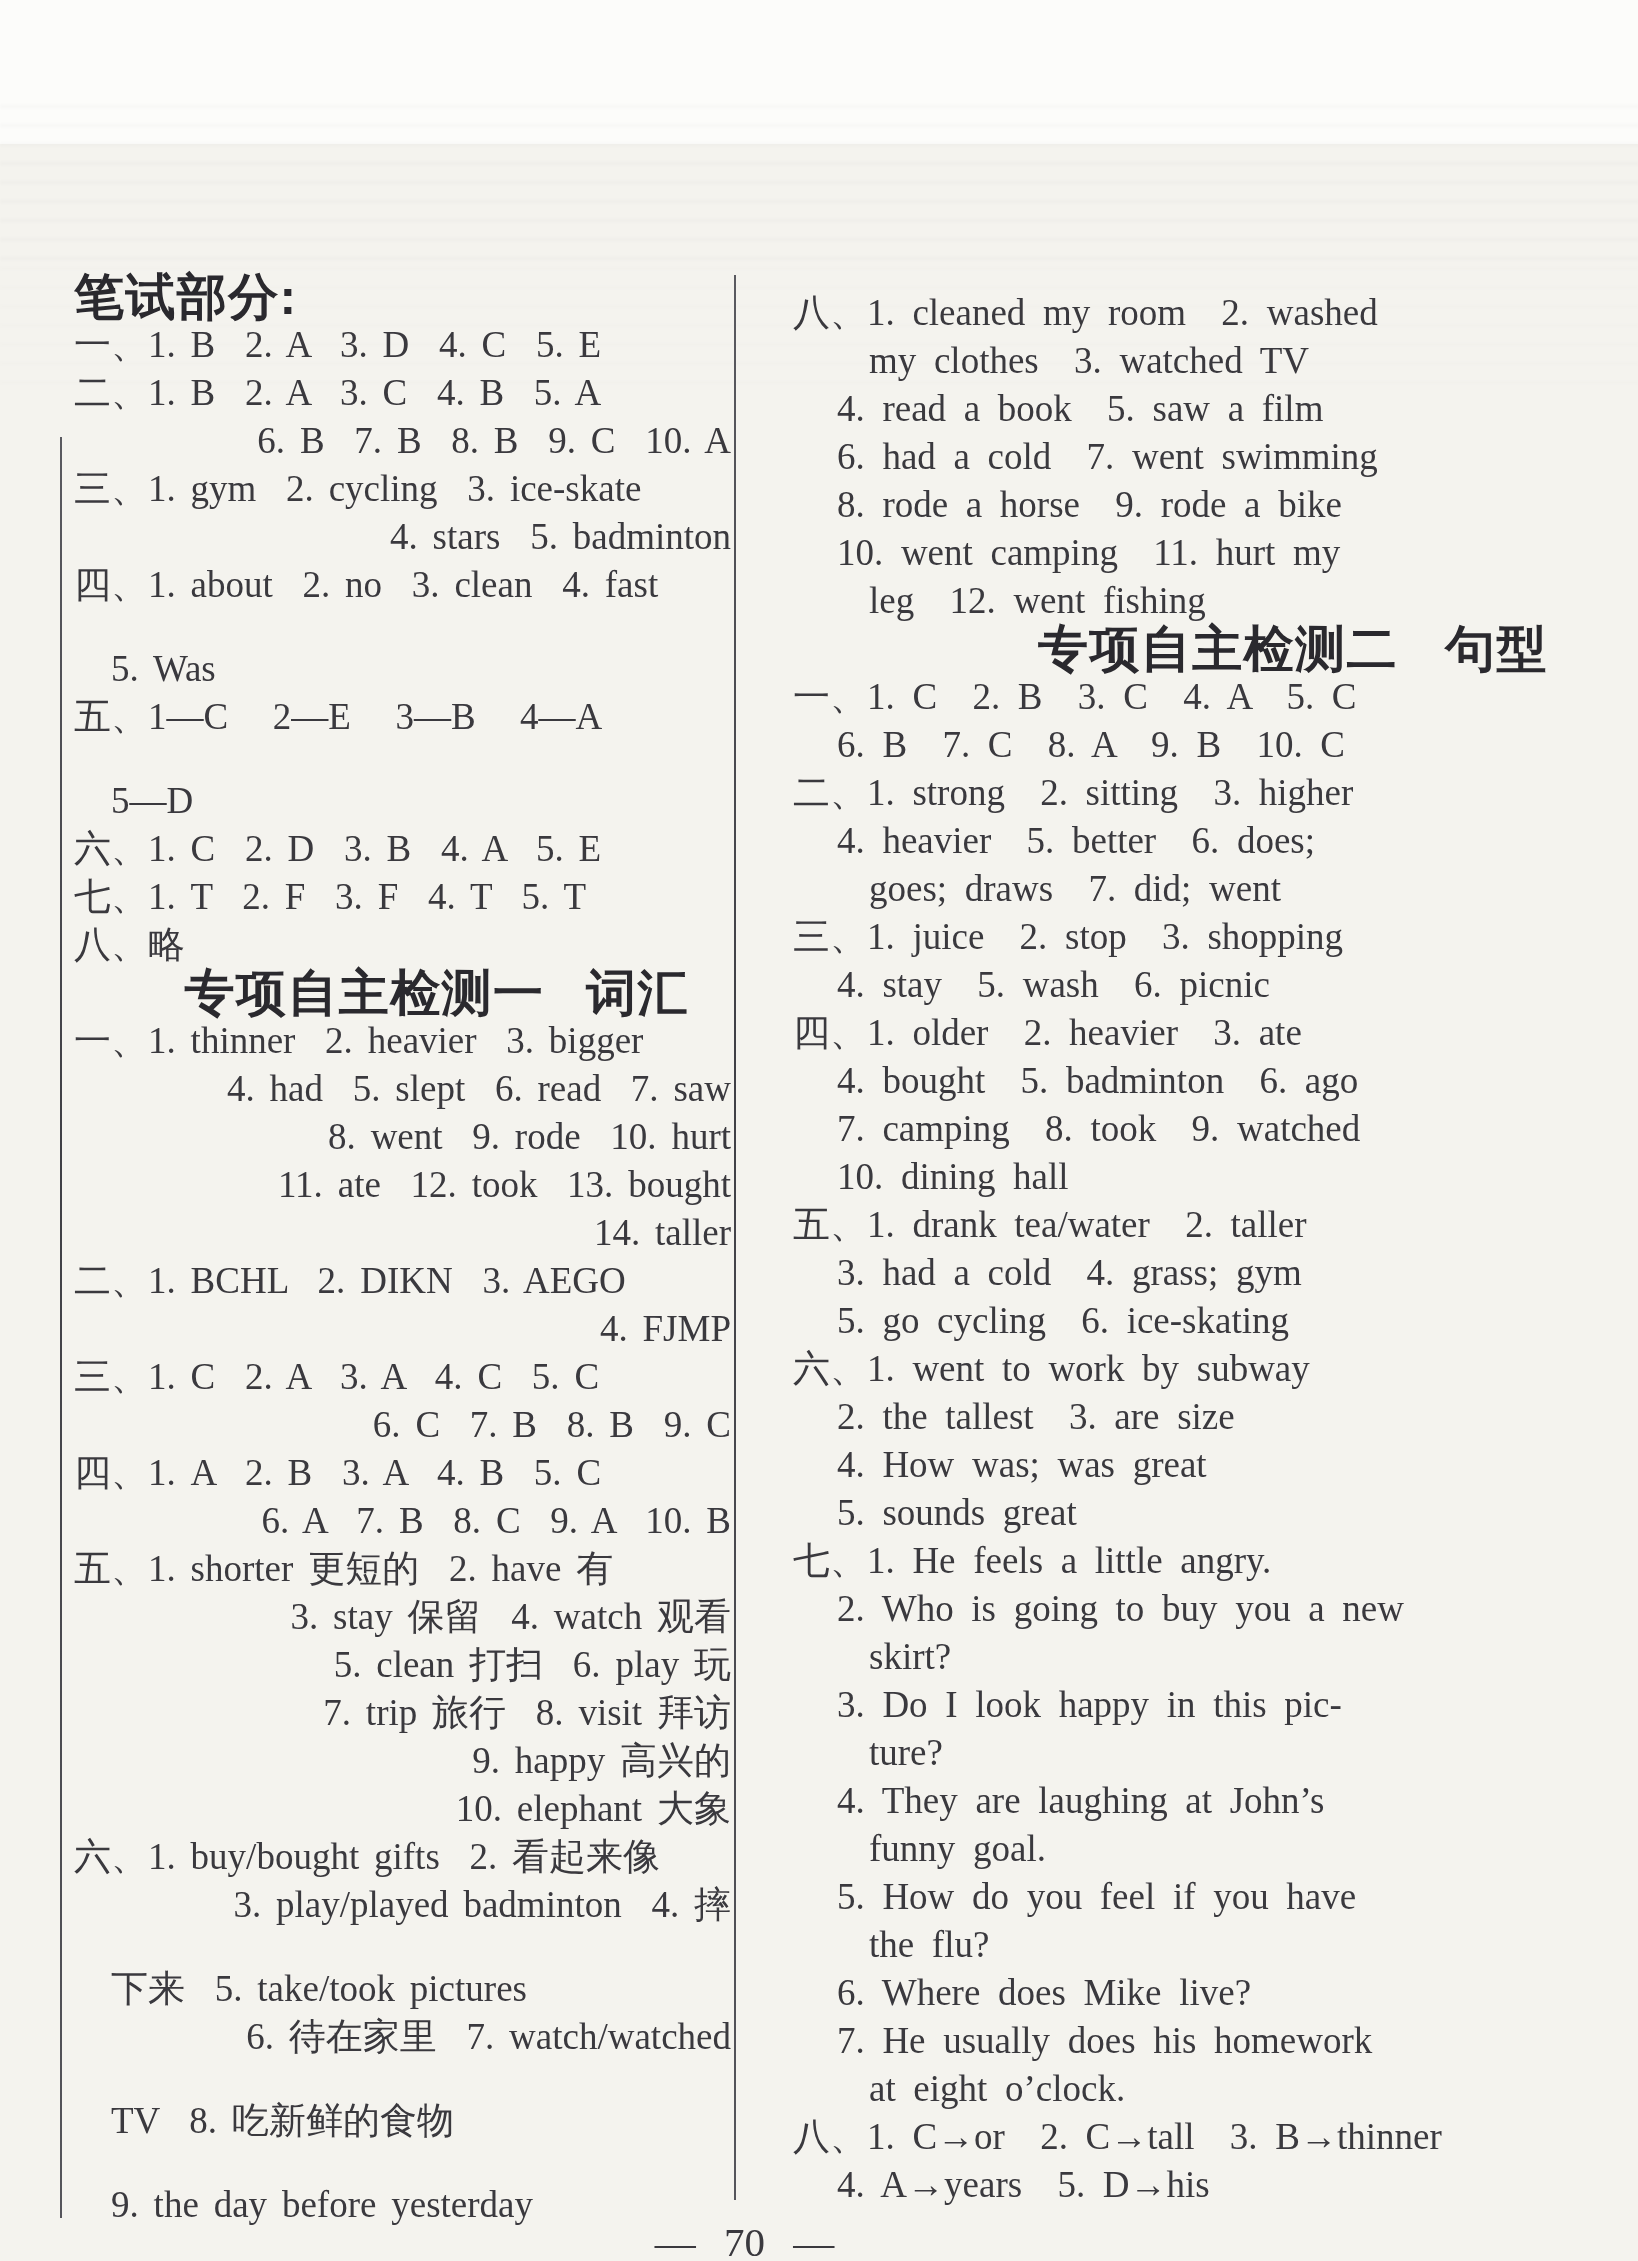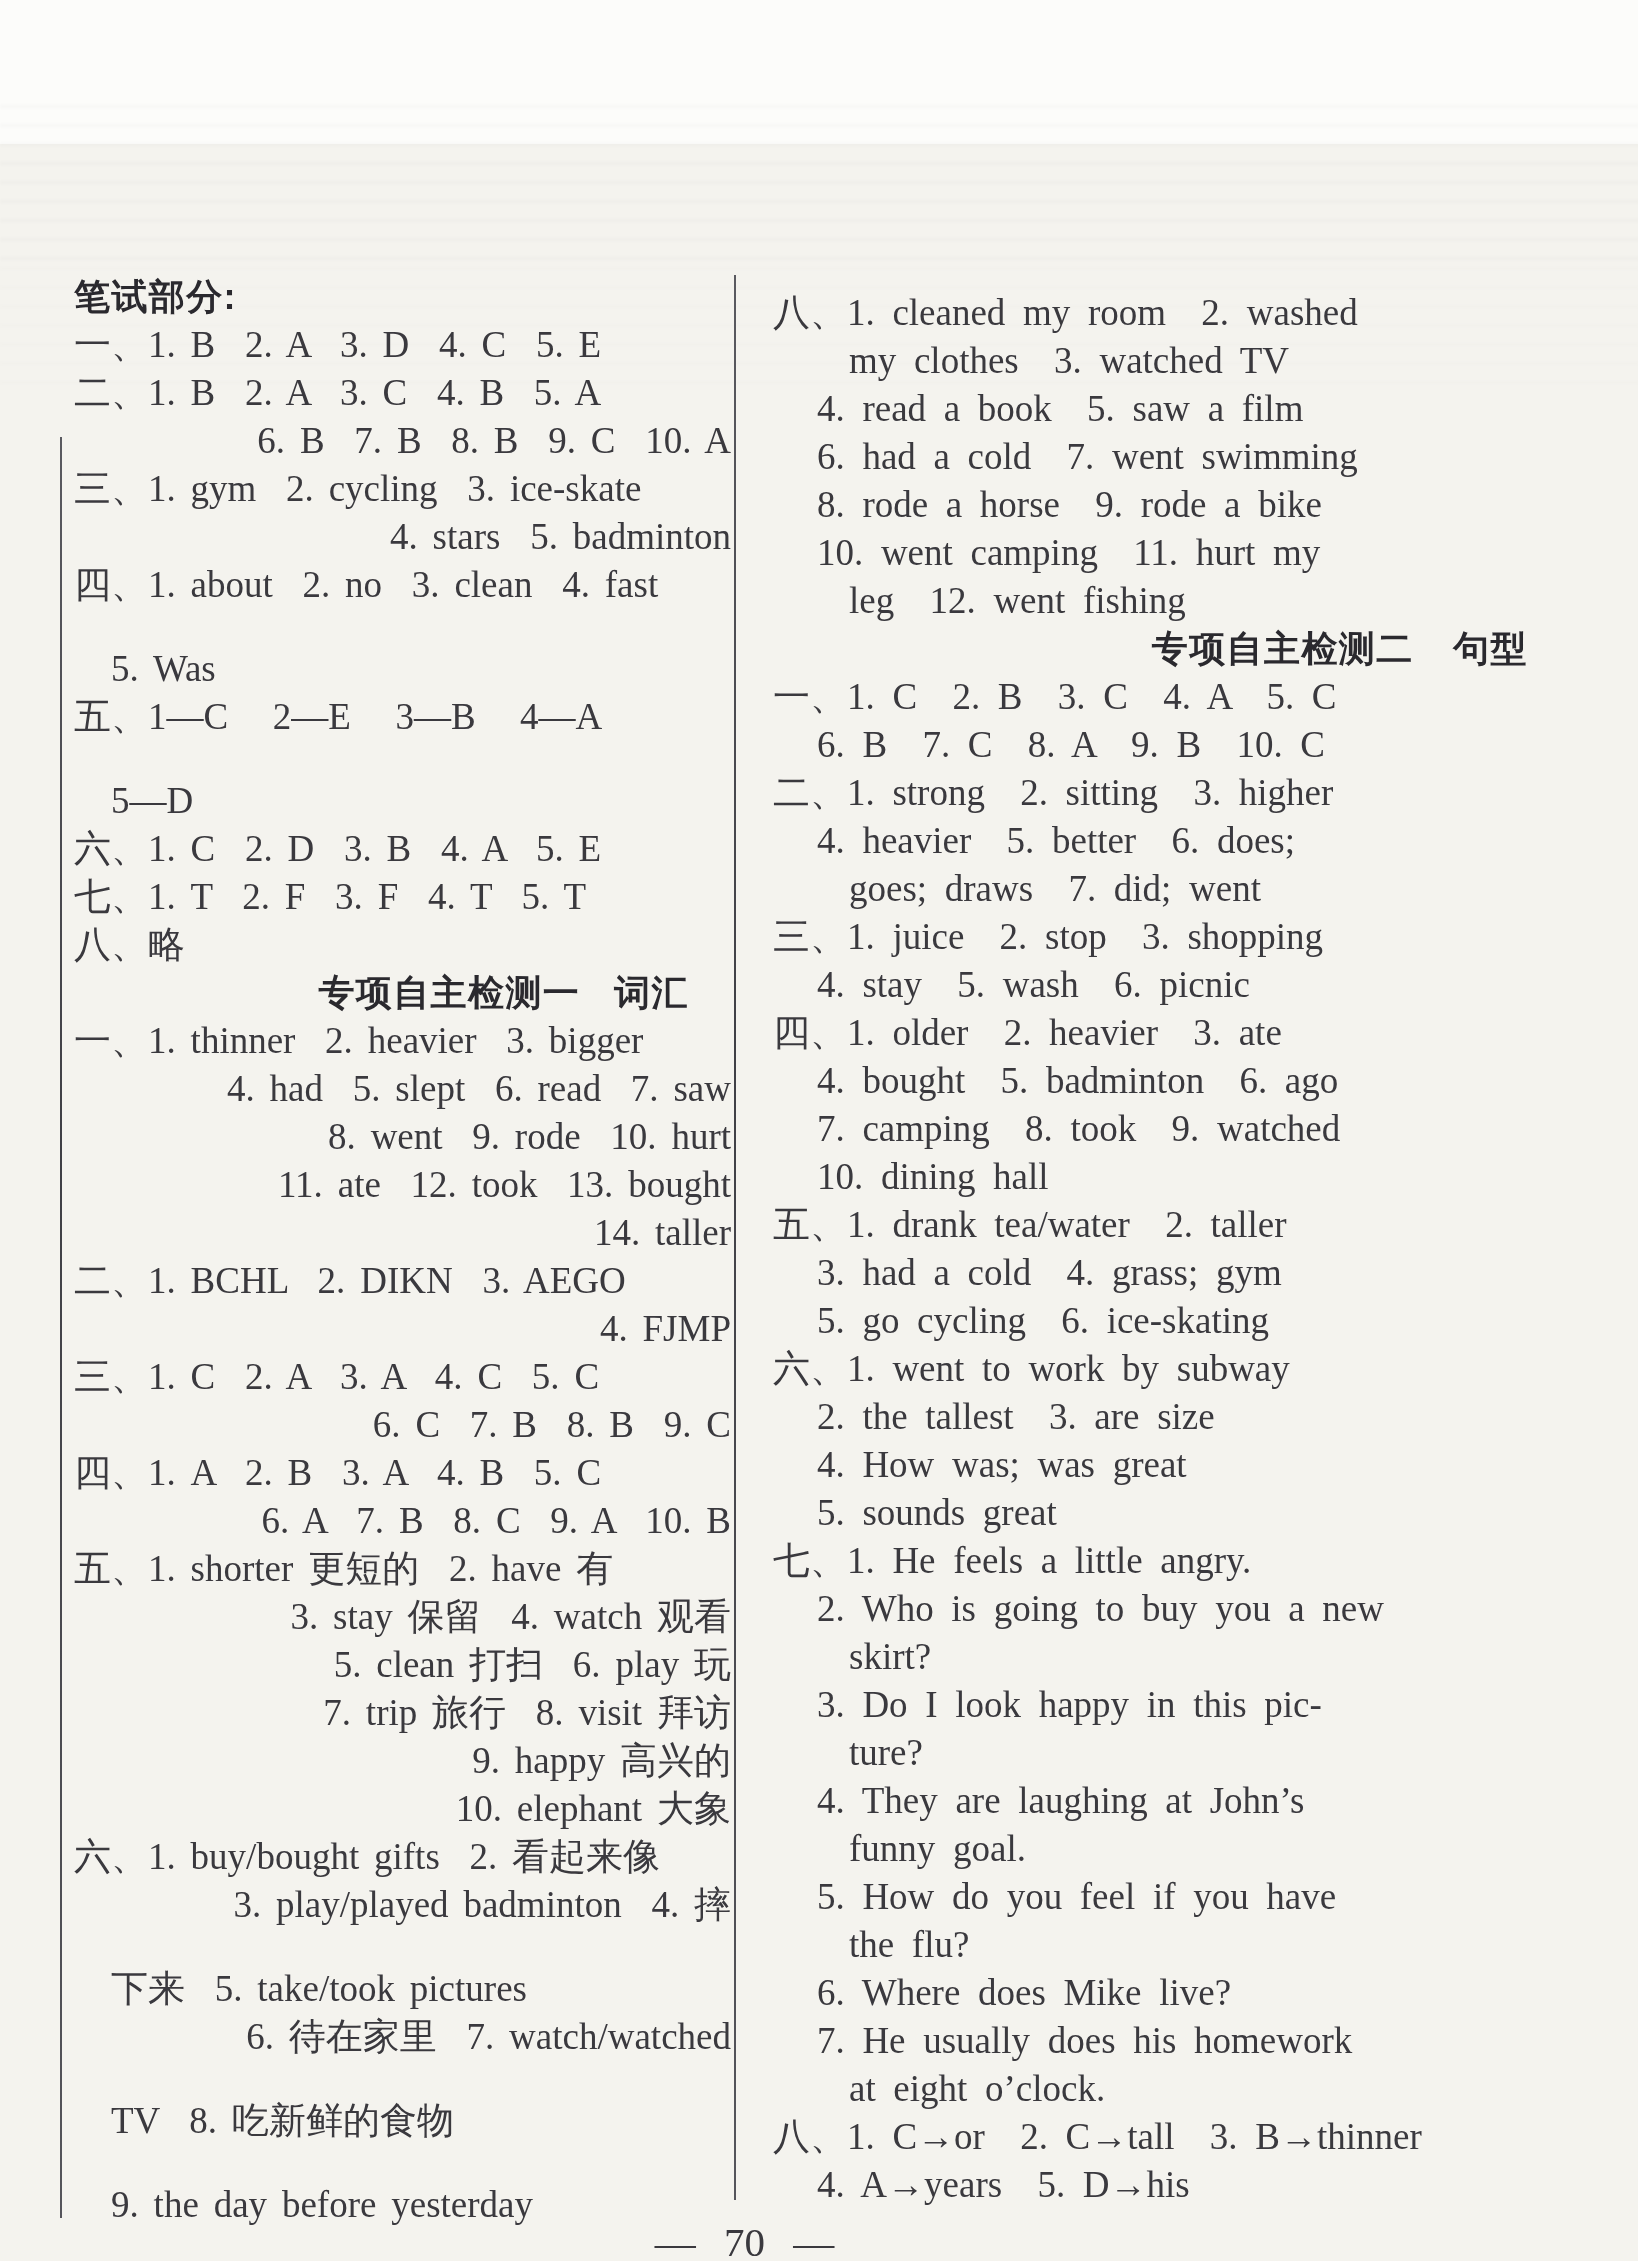--- a/index.html
+++ b/index.html
@@ -42,31 +42,31 @@
 
   .col {
     position: absolute;
     font-size: 37px;
     line-height: 48px;
     color: #3a393e;
     white-space: pre;
   }
   .col .line { height: 48px; }
   .left-col  { left: 74px;  top: 273px; width: 657px;  word-spacing: 5.6px; }
-  .right-col { left: 773px; top: 289px; width: 797px; word-spacing: 8.4px; }
+  .right-col { left: 793px; top: 289px; width: 797px; word-spacing: 8.4px; }
 
   .left-col  .c  { padding-left: 90px; text-align: right; }
   .left-col  .c2 { padding-left: 37px; margin-top: 36px;  }
   .right-col .c  { padding-left: 76px; }
   .right-col .c2 { padding-left: 44px;  }
 
   .col .h, .col .h0 {
     font-family: "Liberation Sans", sans-serif;
     font-weight: bold;
-    font-size: 36px;
+    font-size: 50px;
     color: #2a292e;
     letter-spacing: 1.4px;
   }
   .col .h { text-align: right; padding-right: 42px; }
 
   .footer {
     position: absolute;
     top: 2218px;
     left: 604px;
     width: 281px;

